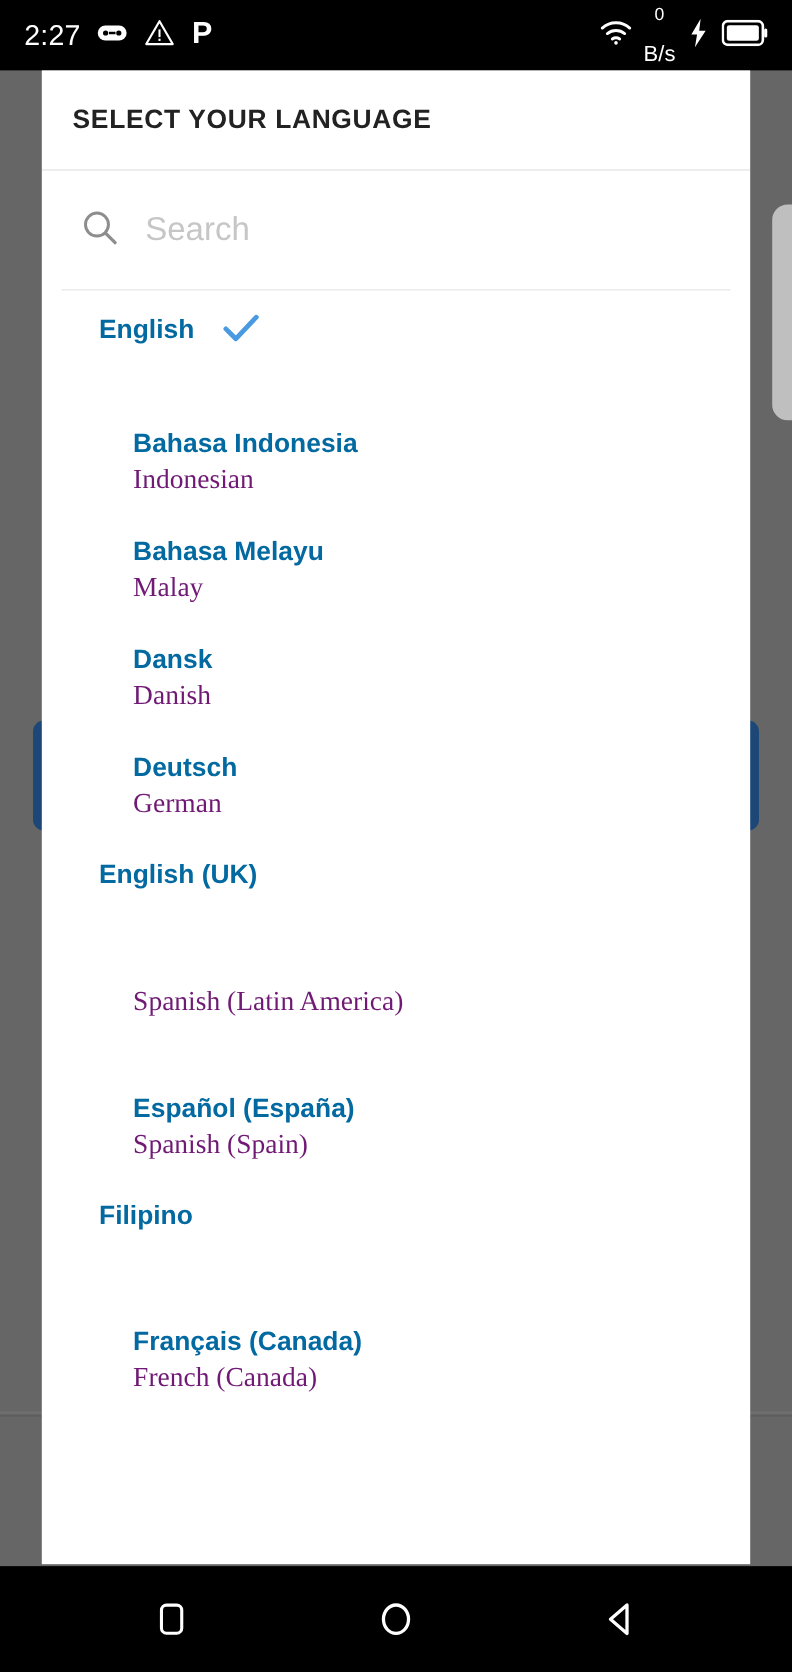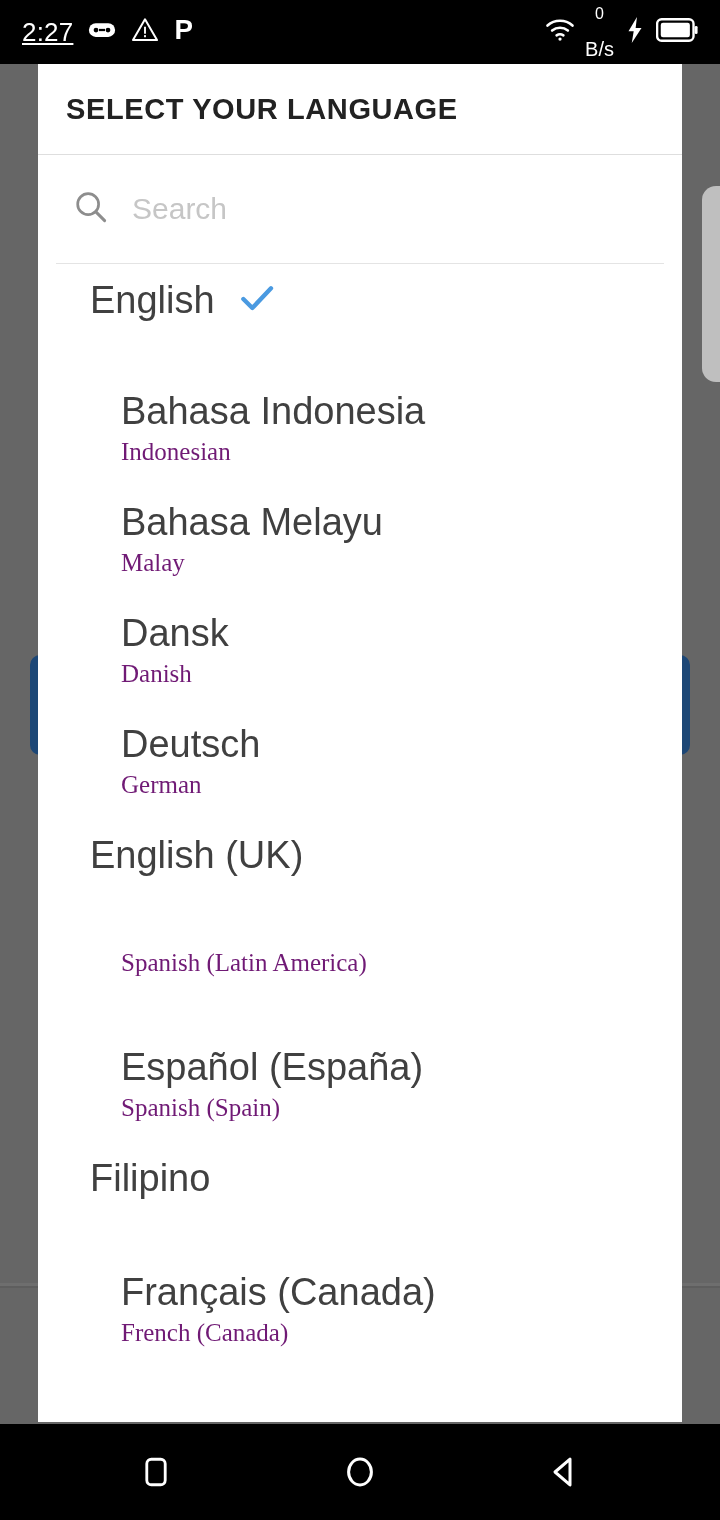--- a/index.html
+++ b/index.html
@@ -34,21 +34,20 @@
     justify-content: space-between;
     padding: 0 22px;
     box-sizing: border-box;
   }
   .sb-left { display: flex; align-items: center; gap: 14px; }
   .sb-right { display: flex; align-items: center; gap: 12px; }
   #status-clock {
     font-size: 26px;
     letter-spacing: 0.2px;
     font-family: "Liberation Sans", sans-serif;
-    text-decoration: underline;
   }
   .sb-icon { display: block; }
   #net-speed {
     display: flex;
     flex-direction: column;
     align-items: center;
     line-height: 1;
     font-size: 15px;
     margin-left: -2px;
   }
@@ -99,21 +98,21 @@
     display: flex;
     flex-direction: column;
   }
   #dialog-title {
     flex: 0 0 auto;
     height: 90px;
     display: flex;
     align-items: center;
     padding: 0 28px;
     box-sizing: border-box;
-    font-size: 29px;
+    font-size: 24px;
     font-weight: bold;
     color: #222222;
     letter-spacing: 0.6px;
     font-family: "Liberation Sans Narrow", "Liberation Sans", sans-serif;
     transform-origin: left center;
   }
   #title-divider {
     flex: 0 0 auto;
     height: 1px;
     background: #dedede;
@@ -159,24 +158,25 @@
     padding: 0 28px 0 52px;
     box-sizing: border-box;
     min-height: 60px;
     display: block;
   }
   .lang-item .row {
     display: flex;
     align-items: center;
   }
   .lang-name {
-    font-size: 38px;
-    color: #404040;
+    font-size: 24px;
+    color: #0369a1;
     line-height: 1.02;
     white-space: nowrap;
+    font-weight: bold;
   }
   .check-icon { margin-left: 22px; display: block; flex: 0 0 auto; }
   .lang-sub {
     font-size: 25px;
     color: #701a75;
     line-height: 1.05;
     margin-top: 8px;
     white-space: nowrap;
     font-family: Liberation Serif, serif;
   }

